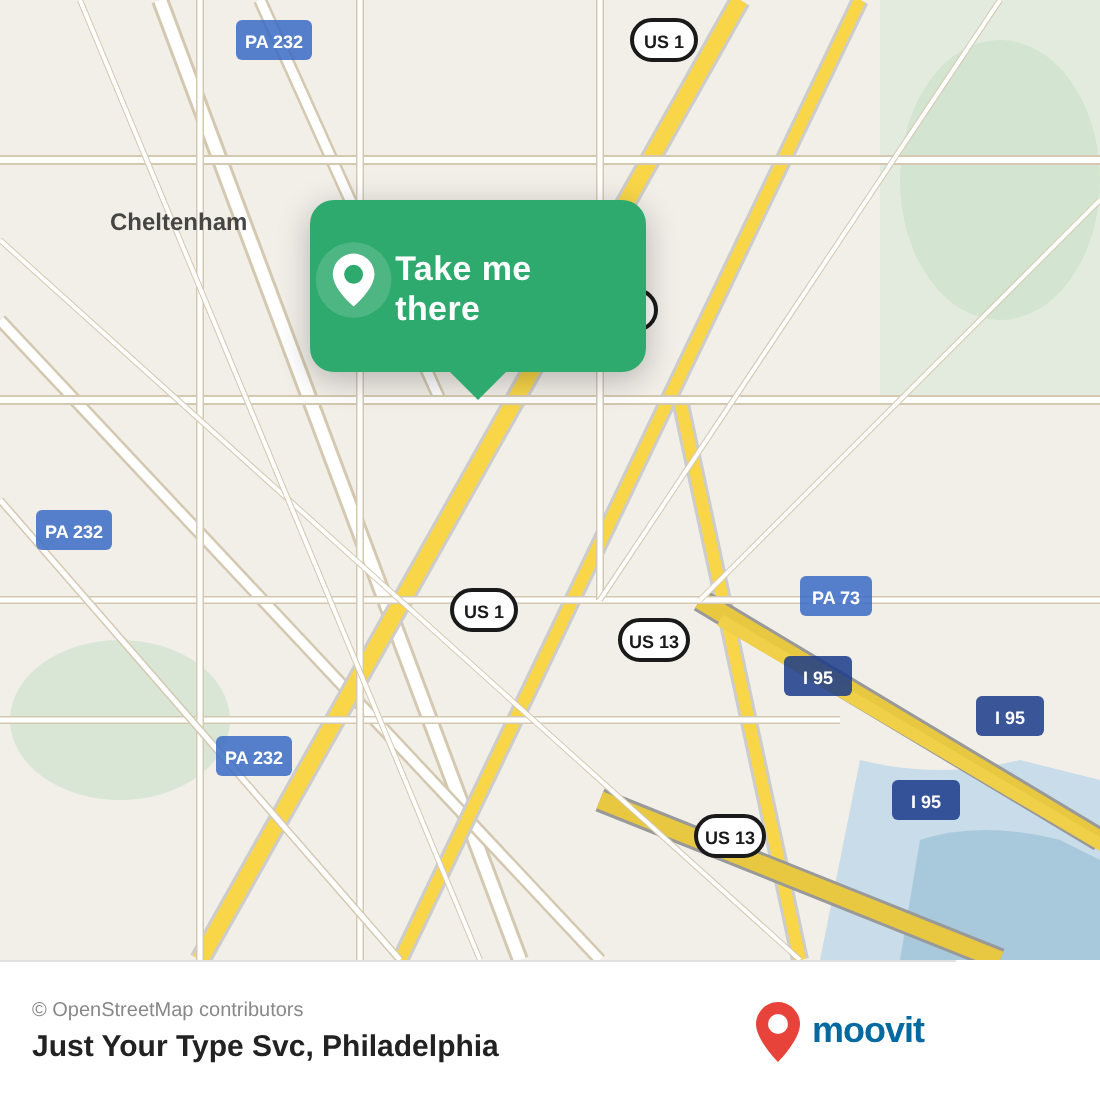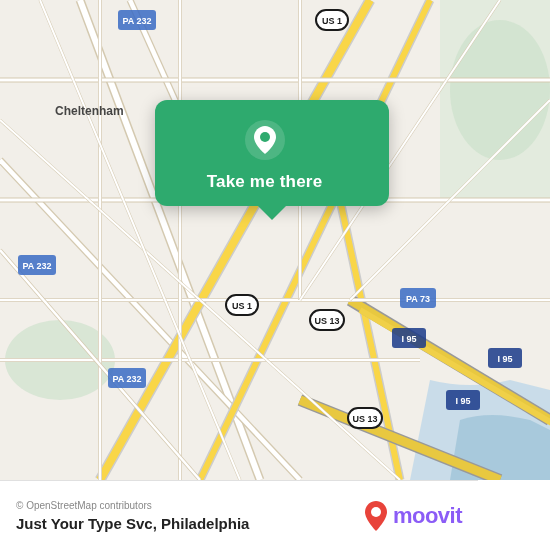--- a/index.html
+++ b/index.html
@@ -26,25 +26,25 @@
       width: 100%;
       height: 100%;
       background-color: #f2efe9;
     }
 
     
     .popup-card {
       position: absolute;
       top: 100px;
       left: 155px;
-      width: 234px;
+      width: 168px;
       background-color: #2eaa6e;
       border-radius: 12px;
       display: flex;
-      flex-direction: column;
+      flex-direction: row;
       align-items: center;
       padding: 18px 16px 14px 1px;
       z-index: 100;
       box-shadow: 0 4px 16px rgba(0,0,0,0.25);
     }
 
     .popup-card::after {
       content: '';
       position: absolute;
       bottom: -14px;
@@ -105,23 +105,23 @@
       align-items: center;
       gap: 4px;
     }
 
     .moovit-pin {
       width: 26px;
       height: 32px;
     }
 
     .moovit-text {
-      font-size: 22px;
+      font-size: 18px;
       font-weight: 700;
-      color: #8b5cf6;
+      color: #0369a1;
       letter-spacing: -0.5px;
     }
 
     
     .map-svg {
       position: absolute;
       top: 0; left: 0;
       width: 100%;
       height: 100%;
     }

